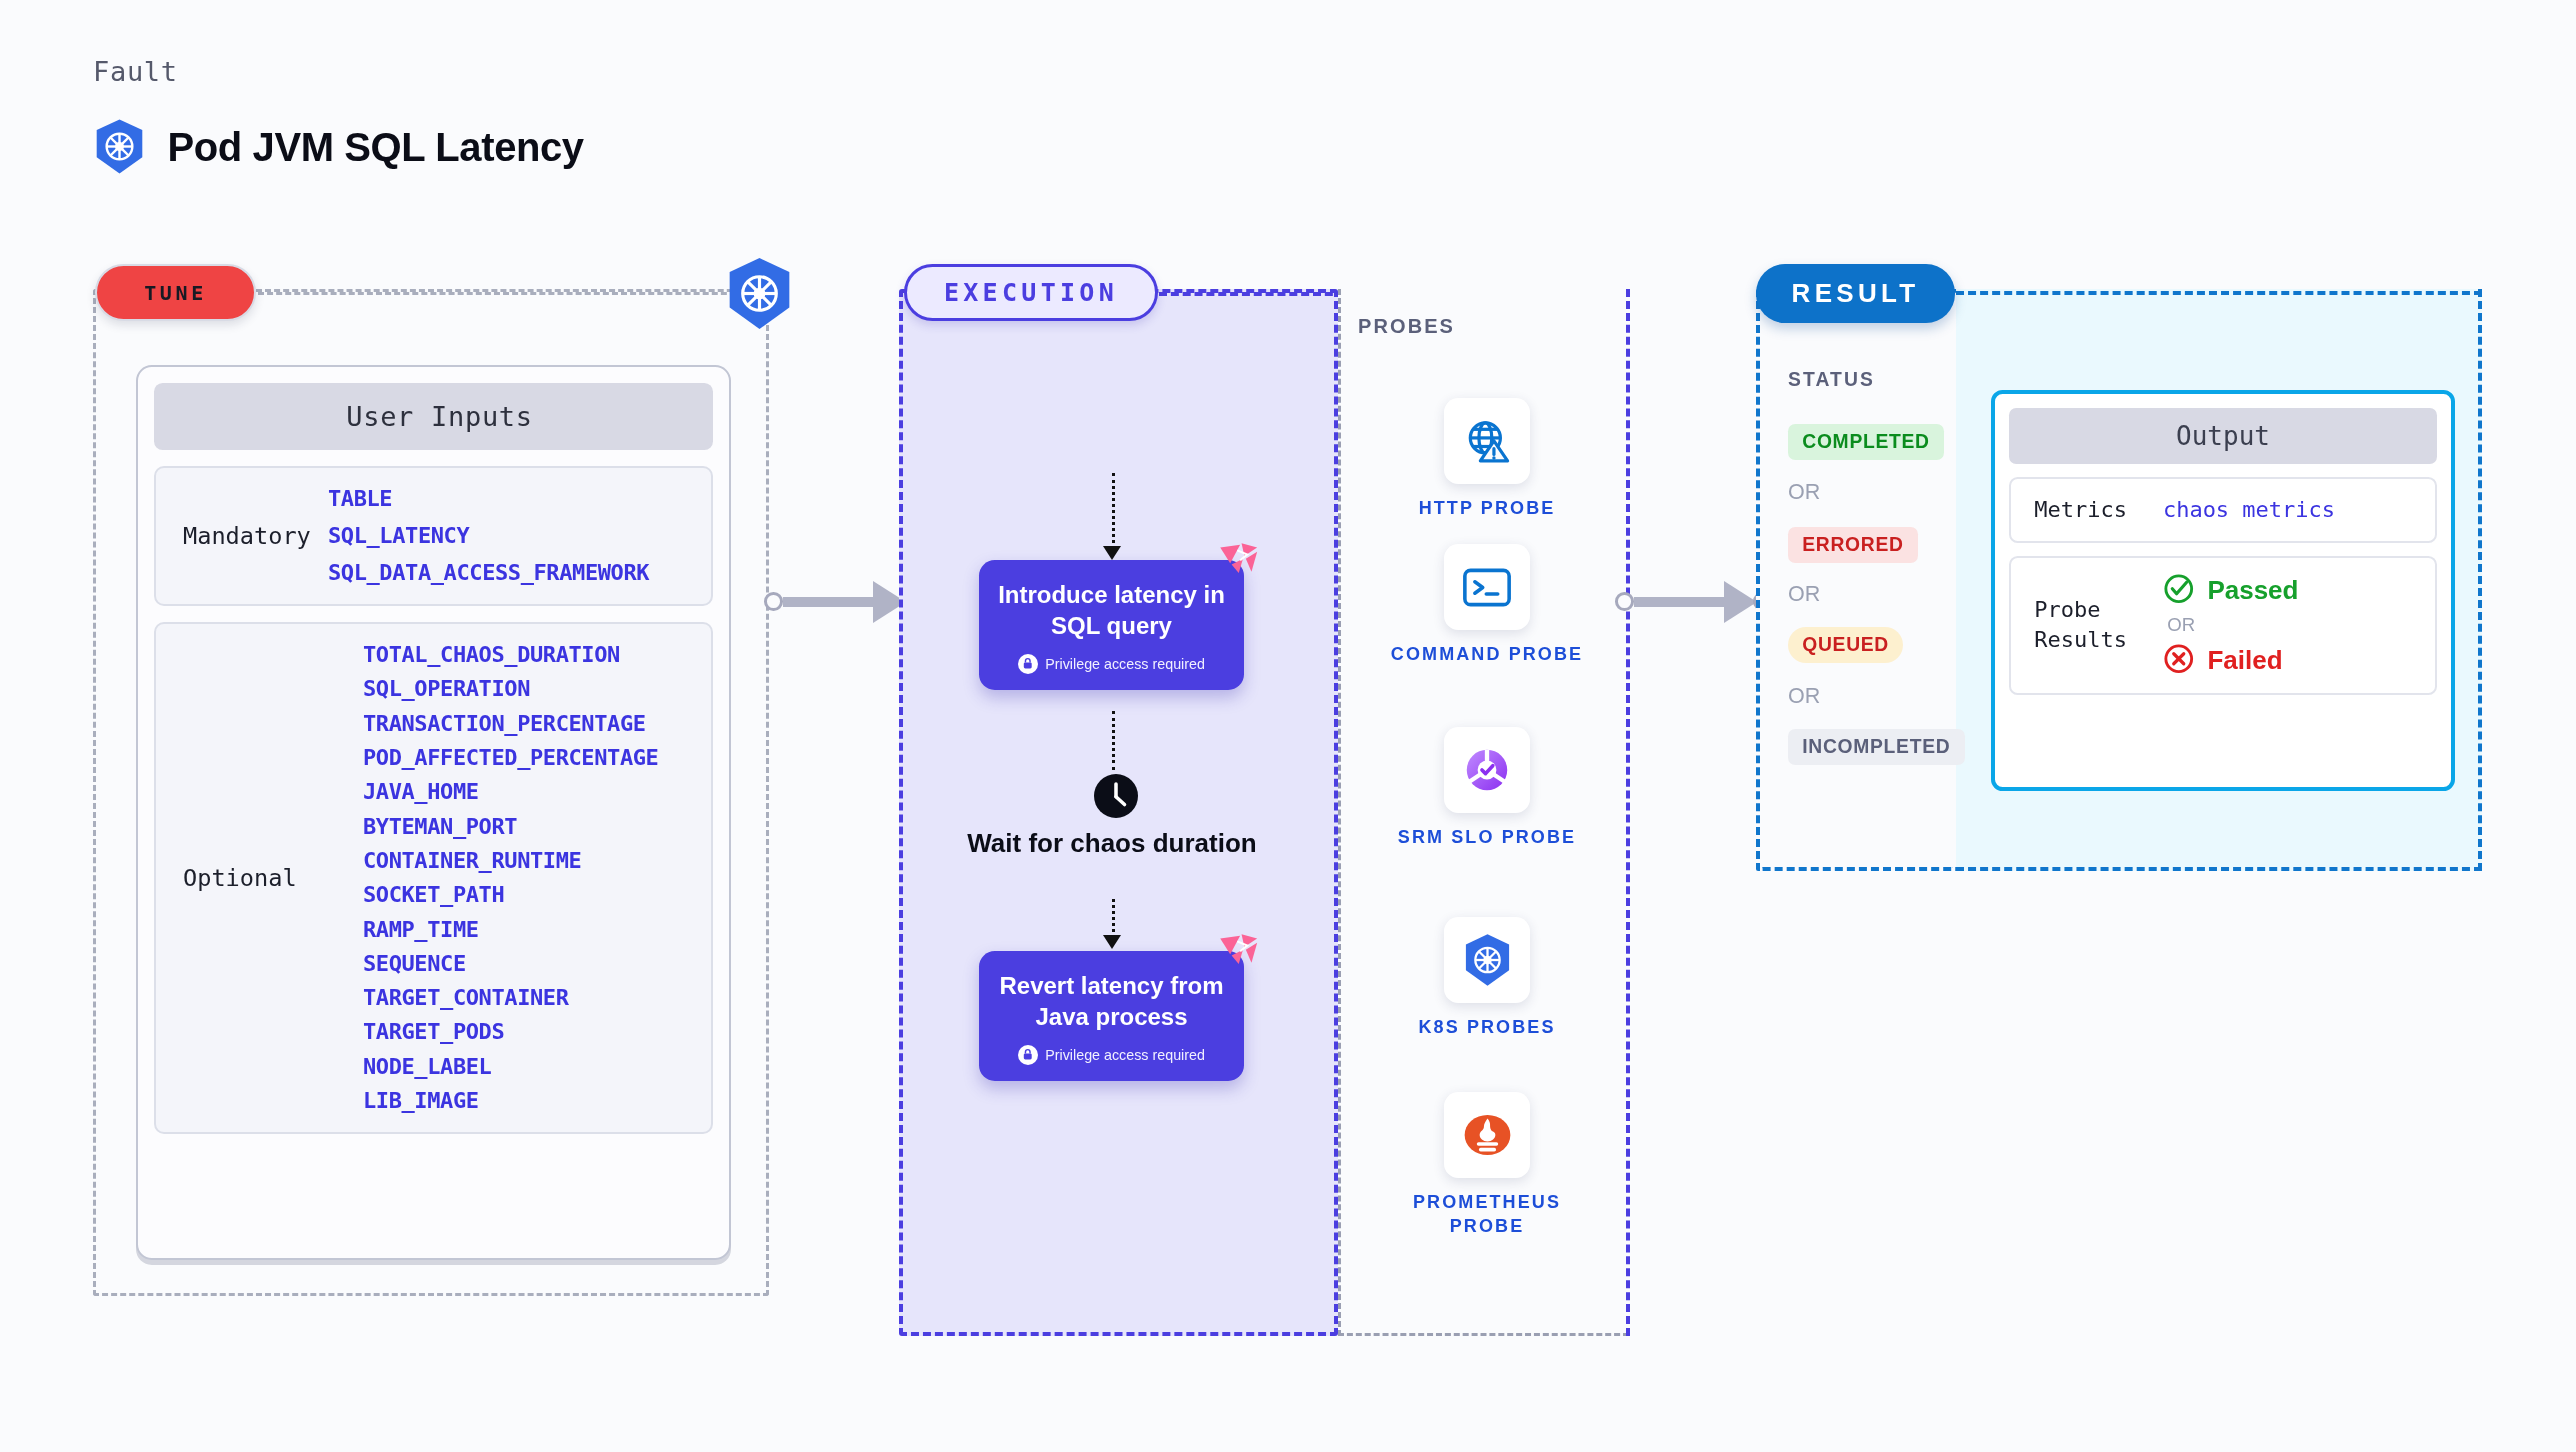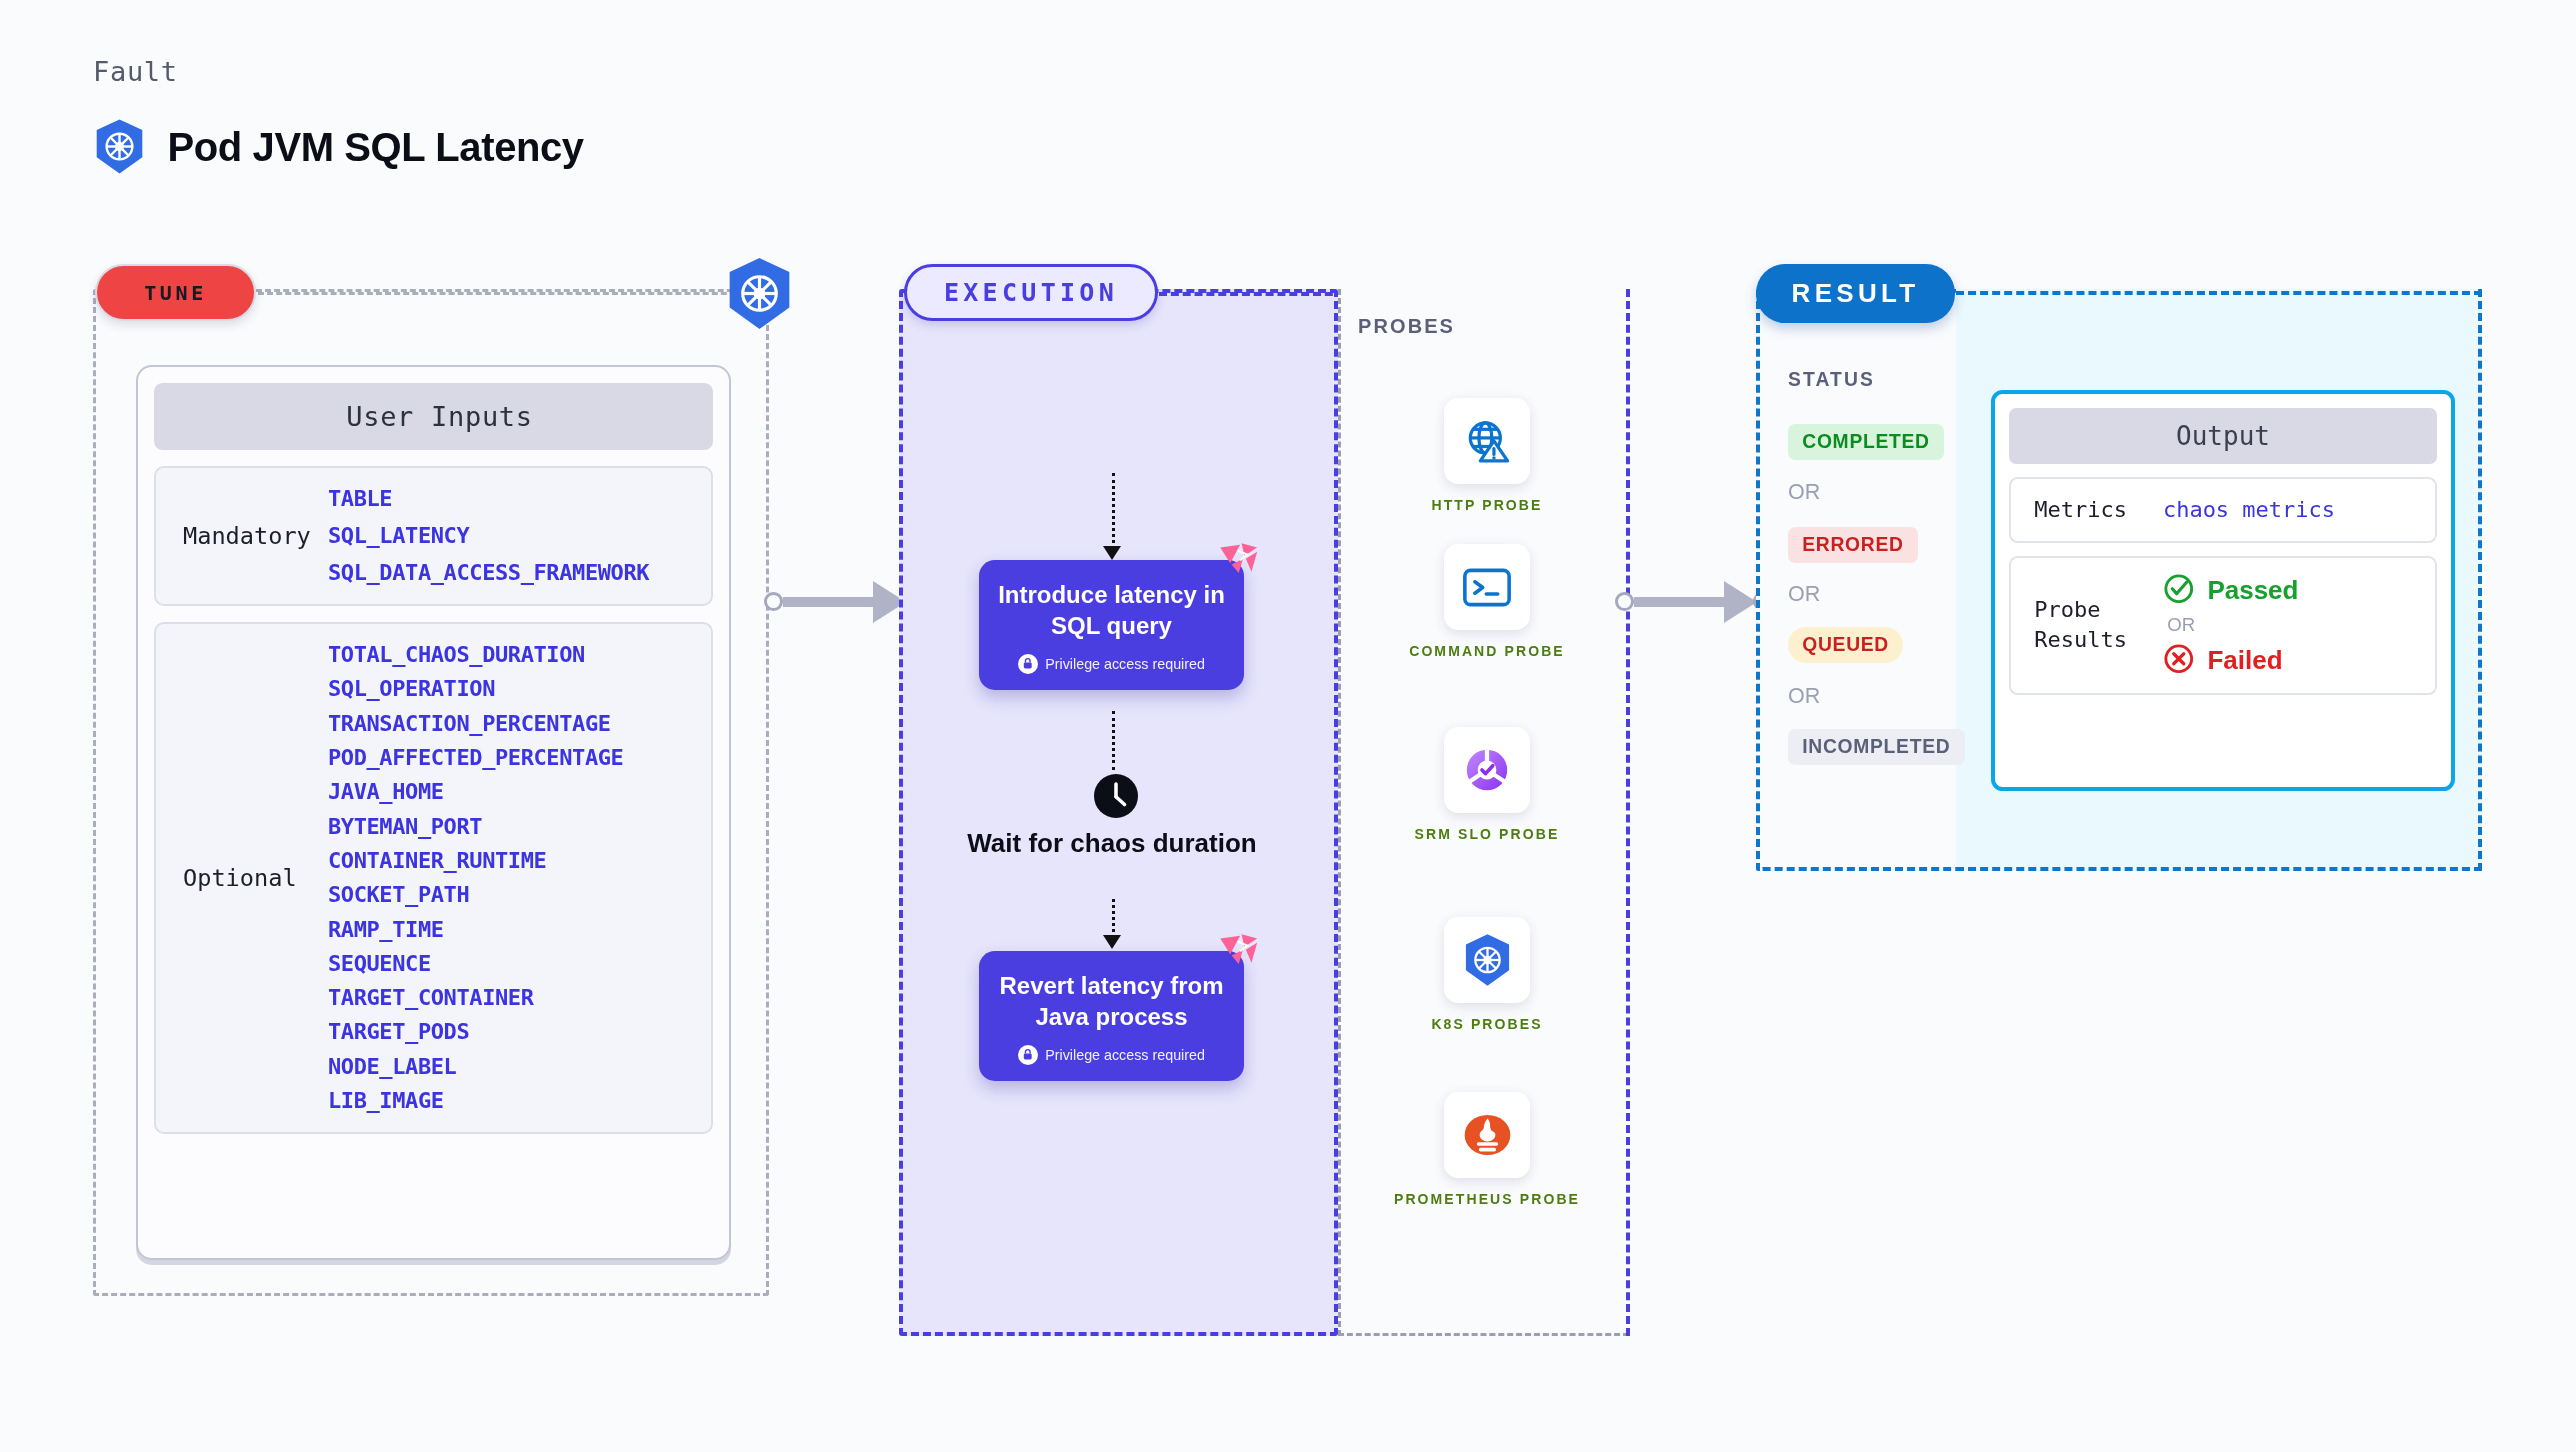--- a/index.html
+++ b/index.html
@@ -74,21 +74,21 @@
     width: 165px; flex: 0 0 165px; text-align: left; padding-left: 20px;
     font-family: "DejaVu Sans Mono", monospace;
     font-size: 23.6px; color: #1c1f2b;
   }
   .param-list { display: flex; flex-direction: column; gap: 12px; }
   .param-item {
     font-family: "DejaVu Sans Mono", monospace;
     font-size: 22px; color: #3b34e0; font-weight: bold; letter-spacing: -0.4px;
     white-space: nowrap;
   }
-  #optional-group .param-list { gap: 9.3px; }
+  #optional-group .param-list { gap: 9.3px; margin-left: 35px; }
 
   
   #exec-panel {
     left: 899px; top: 289px; width: 439px; height: 1047px;
     border: 4.3px dashed #4b3ee0; border-radius: 2.9px;
     background: #e6e5fb;
   }
   #exec-pill {
     position: absolute; left: 904px; top: 264px;
     width: 254px; height: 57px; border-radius: 29px;
@@ -159,21 +159,21 @@
     font-size: 20px; font-weight: bold; color: #5b607a; letter-spacing: 2.1px;
   }
   .probe { position: absolute; width: 208px; text-align: center; left: 1383px; }
   .probe-tile {
     width: 86px; height: 86px; margin: 0 auto;
     background: #fff; border-radius: 14.3px;
     box-shadow: 0 3.6px 11.5px rgba(40,50,90,.13);
     display: flex; align-items: center; justify-content: center;
   }
   .probe-label {
-    margin-top: 11.5px; font-size: 14px; font-weight: bold; color: #4d7c0f;
+    margin-top: 11.5px; font-size: 18px; font-weight: bold; color: #1d4ed8;
     letter-spacing: 2.1px; line-height: 1.35;
   }
   #probe-0 { top: 398px; }
   #probe-1 { top: 544px; }
   #probe-2 { top: 727px; }
   #probe-3 { top: 917px; }
   #probe-4 { top: 1092px; }
 
   
   #result-status-panel {

